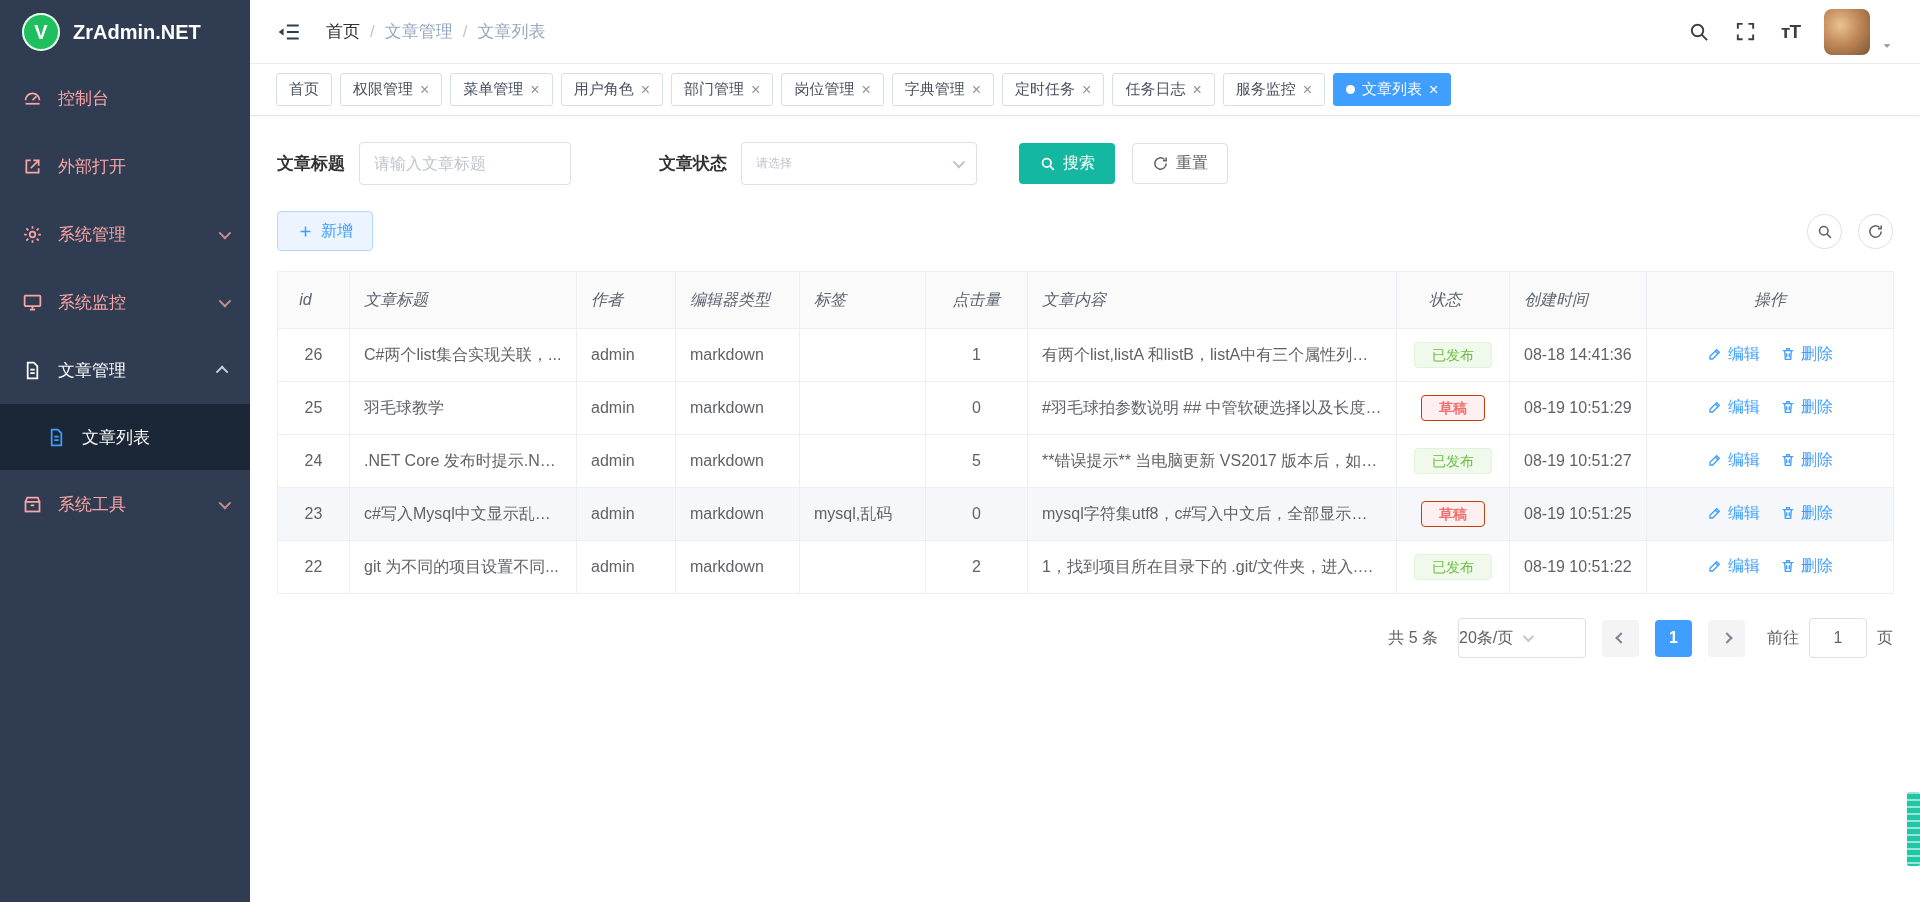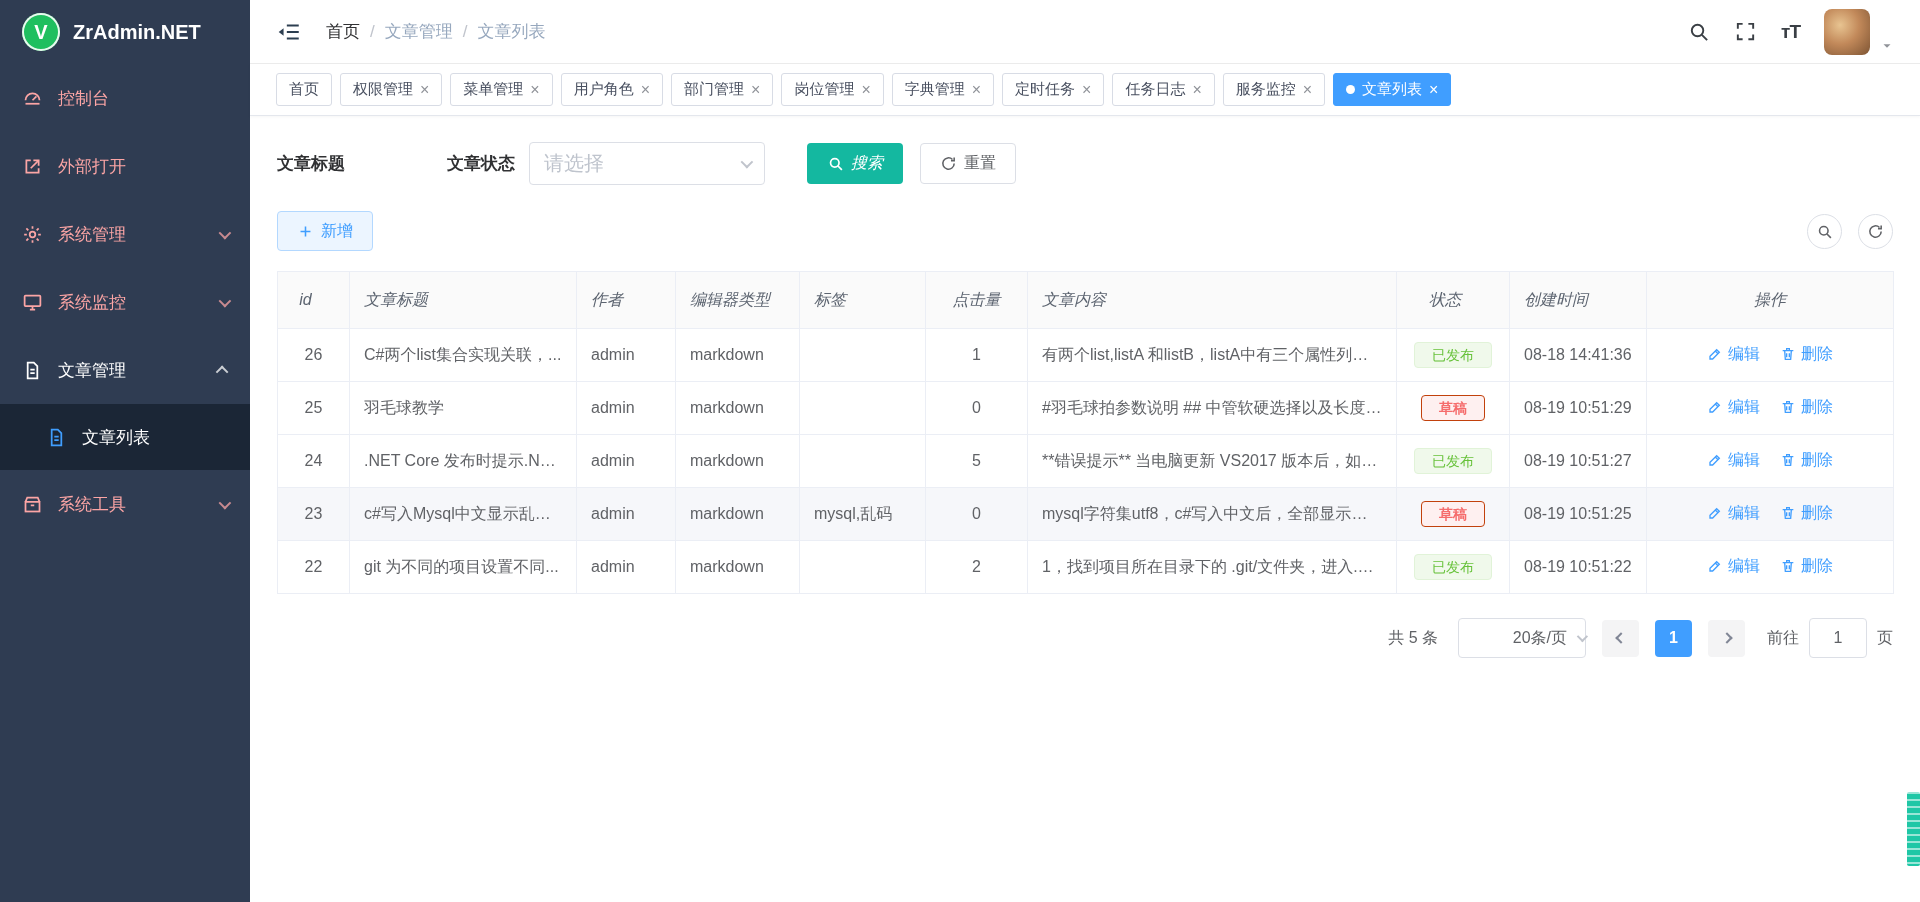--- a/index.html
+++ b/index.html
@@ -52,27 +52,27 @@
 
   
   .content { flex:1; padding:22px 27px; position:relative; }
   .filter-row { display:flex; align-items:center; margin:4px 0 6px; }
   .filter-label { font-weight:bold; font-size:17px; color:#303133; margin-right:14px; white-space:nowrap; }
   .txt-input { width:212px; height:43px; border:1px solid #dcdfe6; border-radius:4px; padding:0 14px; font-size:16px; color:#606266;
                font-family:inherit; outline:none; }
   .txt-input::placeholder { color:#bfc4cd; }
   .group-status { margin-left:88px; display:flex; align-items:center; }
   .select-box { width:236px; height:43px; border:1px solid #dcdfe6; border-radius:4px; padding:0 14px; display:flex; align-items:center;
-                justify-content:space-between; color:#bfc4cd; font-size:20px; cursor:pointer; background:#fff; }
+                justify-content:space-between; color:#bfc4cd; font-size:12px; cursor:pointer; background:#fff; }
   .select-box .chev { color:#c0c4cc; }
   .btns { margin-left:42px; display:flex; align-items:center; gap:17px; }
   .btn { height:41px; border-radius:4px; display:inline-flex; align-items:center; gap:7px; padding:0 19px; font-size:16px; cursor:pointer;
          border:1px solid transparent; font-family:inherit; }
   .btn .icn { width:17px; height:17px; }
-  .btn-search { background:#14b8a0; color:#fff;font-style:italic; }
+  .btn-search { background:#14b8a0; color:#fff; }
   .btn-reset { background:#fff; border-color:#dcdfe6; color:#606266; }
   .toolbar-row { display:flex; align-items:center; margin-top:26px; position:relative; }
   .btn-add { background:#ecf5ff; border-color:#b3d8ff; color:#409eff; height:40px; }
   .tool-icons { position:absolute; right:0; display:flex; align-items:center; gap:16px; }
   .circle-icon { width:35px; height:35px; border:1px solid #dcdfe6; border-radius:50%; display:flex; align-items:center; justify-content:center;
                  color:#606266; cursor:pointer; background:#fff; }
   .circle-icon .icn { width:17px; height:17px; }
 
   
   table { width:100%; border-collapse:collapse; table-layout:fixed; margin-top:20px; }
@@ -89,21 +89,21 @@
   .badge { display:inline-block; padding:4px 17px; border-radius:4px; font-size:14px; line-height:1.2; }
   .badge.published { color:#67c23a; background:#f0f9eb; border:1px solid #e1f3d8; }
   .badge.draft { color:#f56c6c; background:#fef0f0; border:1px solid #c2410c;font-weight:bold; }
   .op-link { color:#409eff; display:inline-flex; align-items:center; gap:5px; cursor:pointer; }
   .op-link + .op-link { margin-left:20px; }
   .op-link .icn { width:16px; height:16px; }
 
   
   .pagination { display:flex; align-items:center; justify-content:flex-end; gap:16px; margin-top:24px; font-size:16px; color:#606266; }
   .pg-total { margin-right:4px; }
-  .pg-size { width:128px; height:40px; border:1px solid #dcdfe6; border-radius:4px; display:flex; align-items:center; justify-content:flex-end;
+  .pg-size { width:128px; height:40px; border:1px solid #dcdfe6; border-radius:4px; display:flex; align-items:center; justify-content:flex-start;
              gap:10px; cursor:pointer; color:#606266; }
   .pg-size .chev { color:#c0c4cc; width:8px; height:8px; }
   .pg-btn { width:37px; height:37px; border-radius:4px; background:#f4f4f5; display:flex; align-items:center; justify-content:center;
             color:#808695; cursor:pointer; }
   .pg-btn .chev { width:8px; height:8px; border-width:2px; }
   .chev.left { transform:rotate(135deg); border-right:2px solid currentColor; border-bottom:2px solid currentColor; }
   .chev.right { transform:rotate(-45deg); border-right:2px solid currentColor; border-bottom:2px solid currentColor; }
   .pg-page { width:37px; height:37px; border-radius:4px; background:#409eff; color:#fff; display:flex; align-items:center; justify-content:center;
              font-weight:bold; cursor:pointer; }
   .pg-goto { display:flex; align-items:center; gap:10px; margin-left:6px; }
@@ -285,20 +285,21 @@
           <span class="dot"></span>
           <span>文章列表</span>
           <span class="tab-close">×</span>
         </div>
       </div>
 
     <div class="content">
 
       <div class="filter-row">
         <span class="filter-label">文章标题</span>
+        <input class="txt-input" type="text" placeholder="请输入文章标题" style="">
         <div class="group-status">
           <span class="filter-label">文章状态</span>
           <div class="select-box">
             <span>请选择</span>
             <span class="chev down"></span>
           </div>
         </div>
         <div class="btns">
           <button class="btn btn-search">
             <span class="icn">

